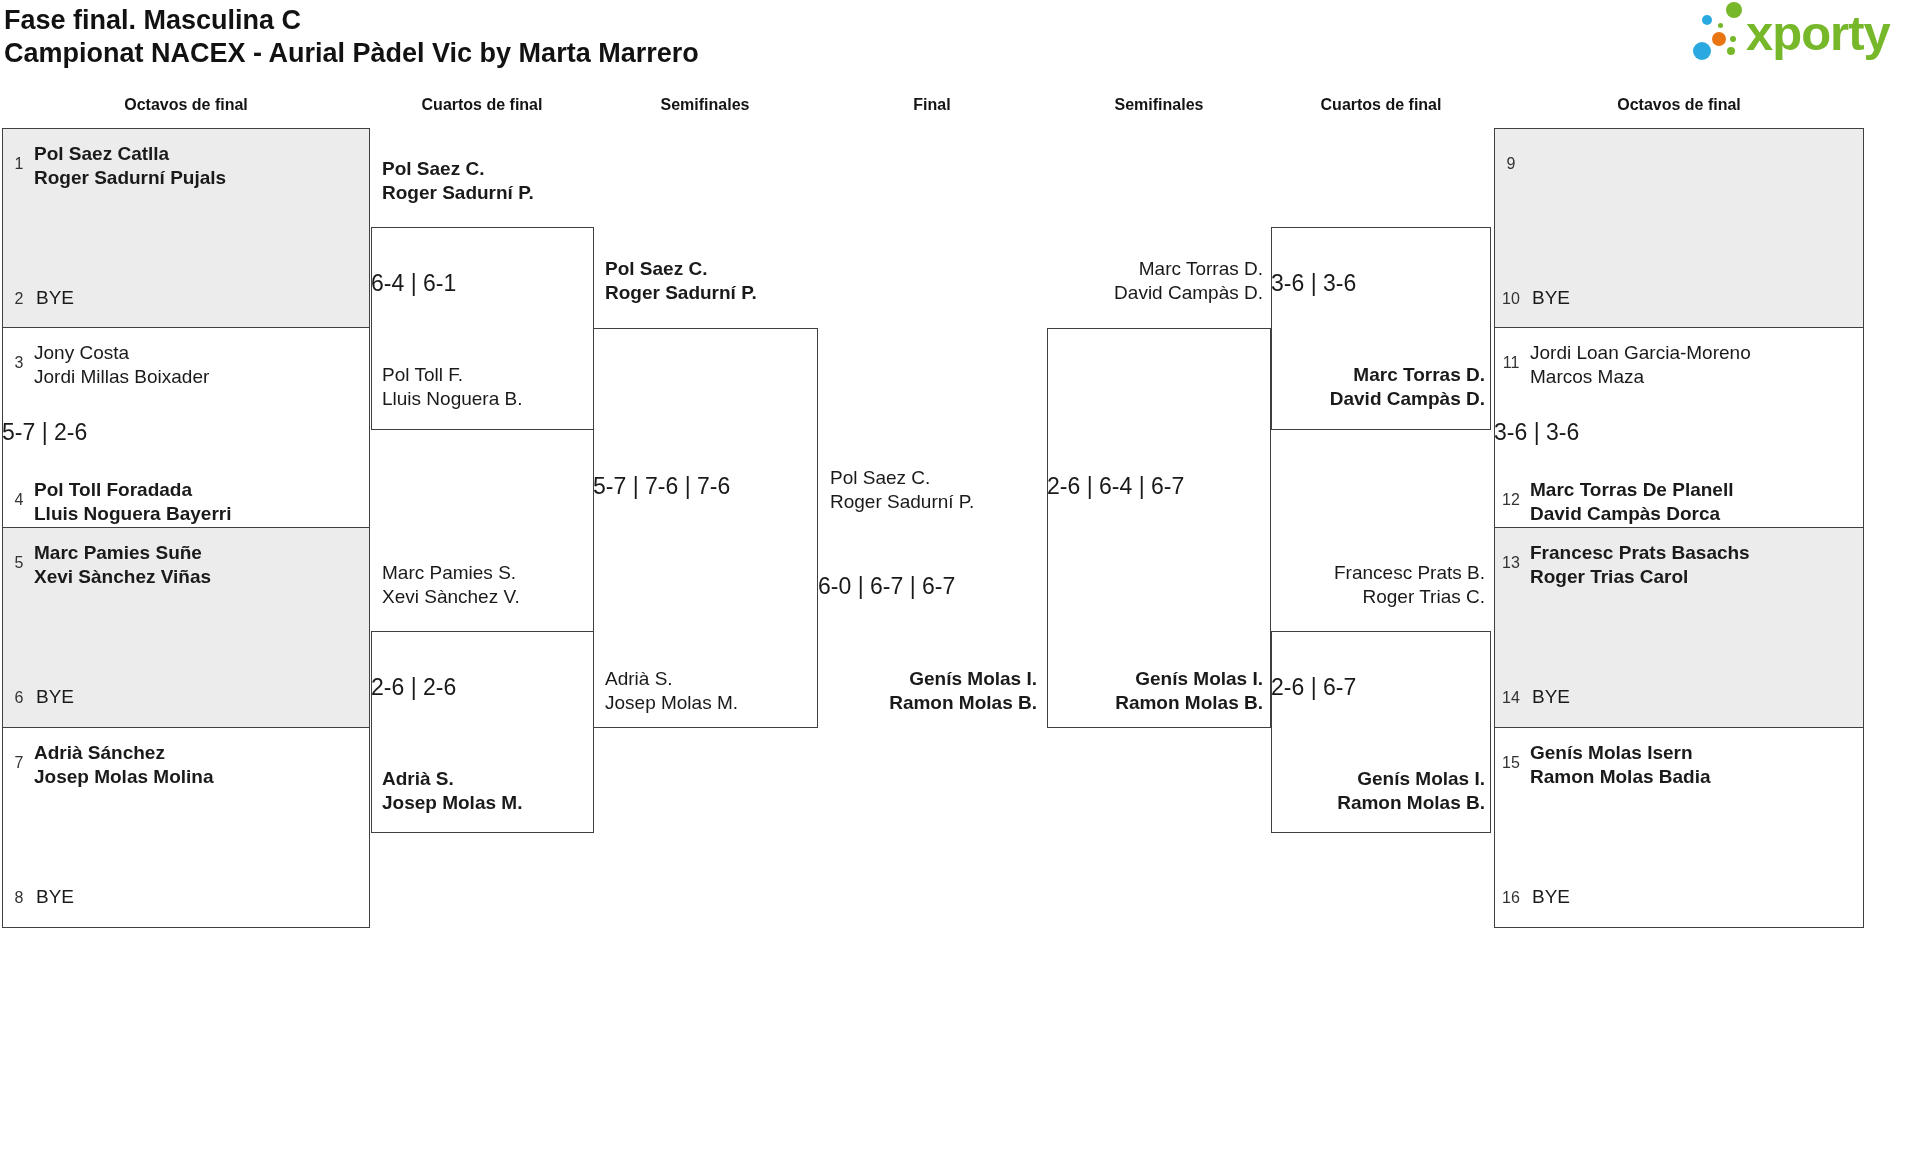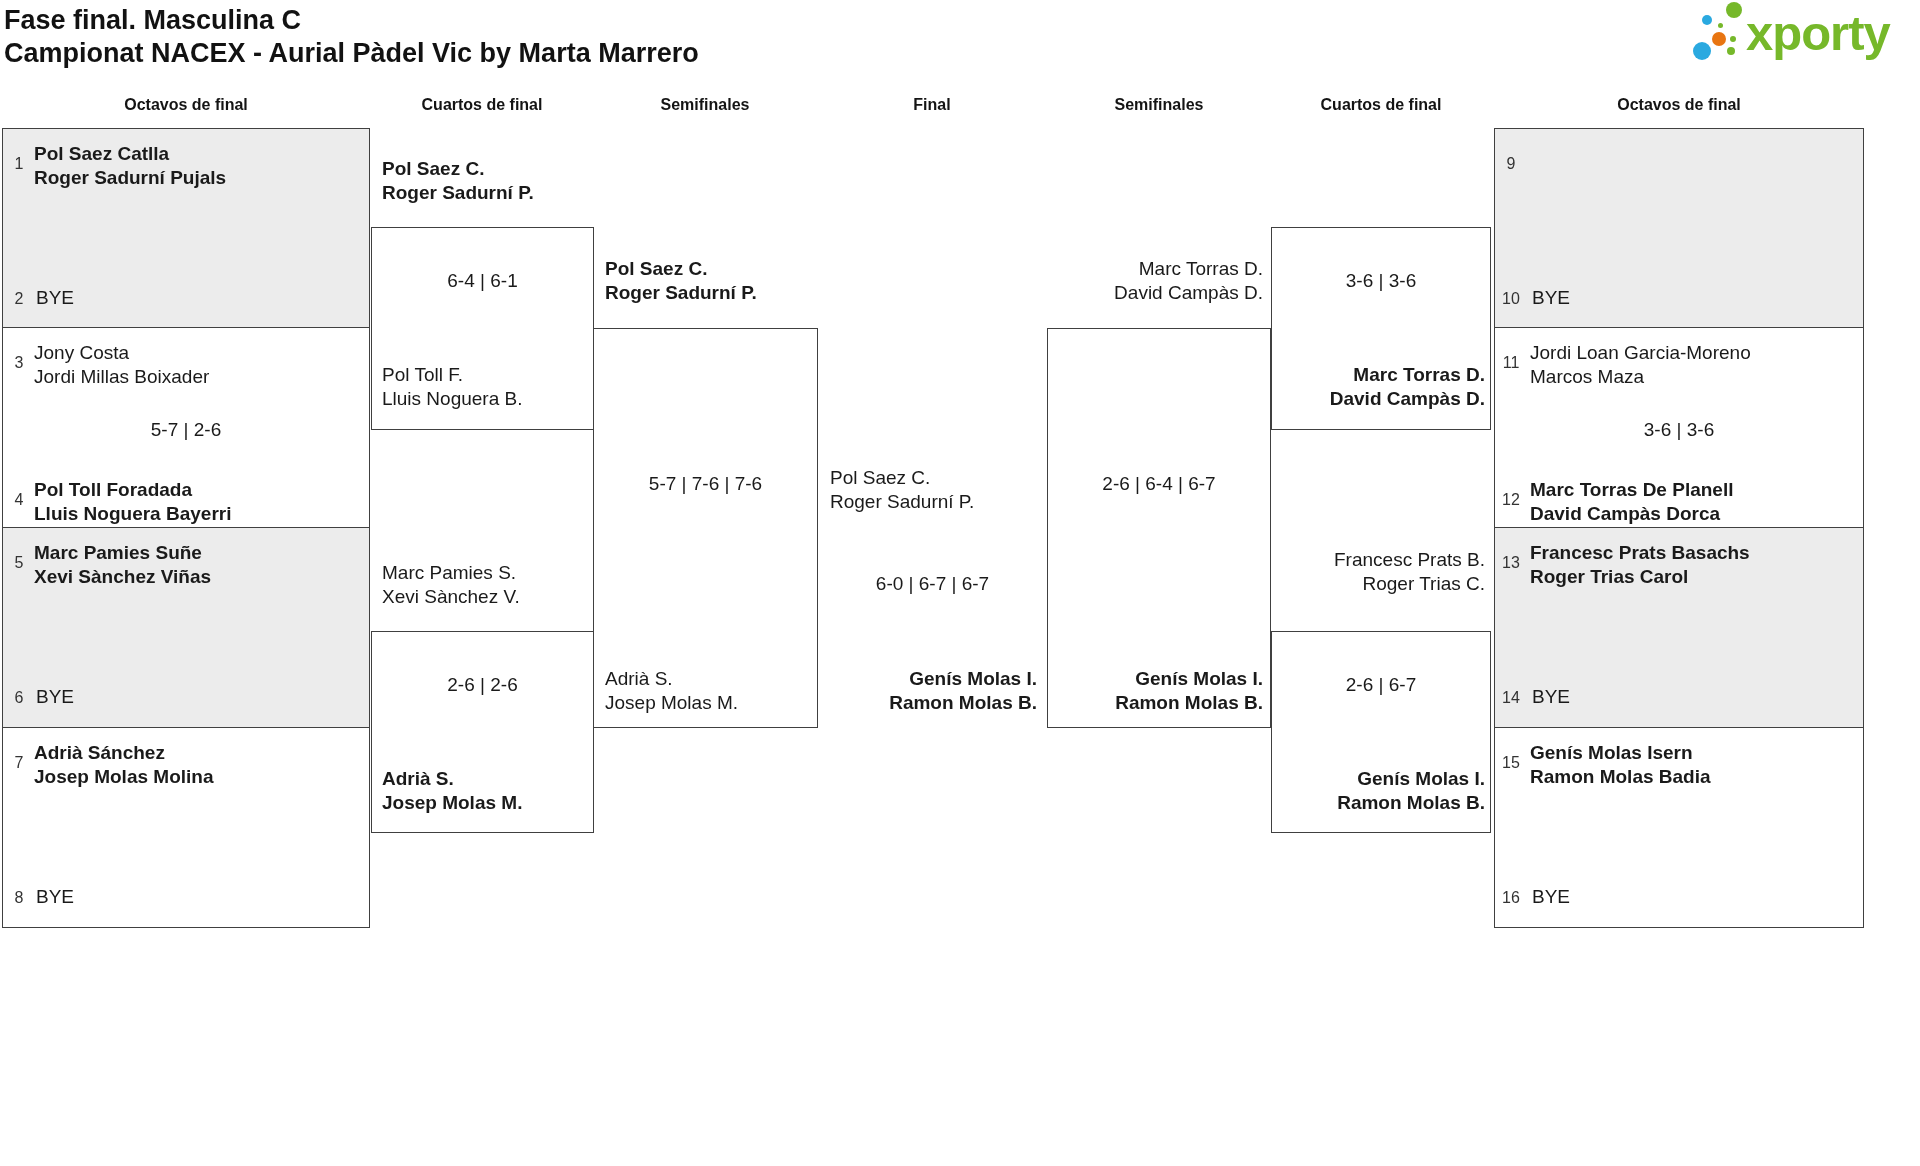--- a/index.html
+++ b/index.html
@@ -10,21 +10,21 @@
 
   .round-header{position:absolute;top:96px;transform:translateX(-50%);font-size:16px;font-weight:700;white-space:nowrap;color:#141414;}
 
   .box{position:absolute;border:1px solid #404040;box-sizing:border-box;background:transparent;}
   .box.shaded{background:#ececec;}
 
   .team{position:absolute;font-size:19px;line-height:24px;white-space:nowrap;color:#1a1a1a;}
   .team.bold{font-weight:700;}
   .team.r{text-align:right;}
   .seed{position:absolute;font-size:16px;line-height:20px;color:#333;width:26px;text-align:center;}
-  .score{position:absolute;font-size:19px;color:#1a1a1a;text-align:center;white-space:nowrap;}
+  .score{position:absolute;font-size:23px;color:#1a1a1a;white-space:nowrap;}
   .bye{position:absolute;font-size:19px;line-height:24px;color:#1a1a1a;}
 
   .logo{position:absolute;left:1688px;top:2px;width:226px;height:66px;}
   .logo .word{position:absolute;left:58px;top:0;font-size:49px;line-height:62px;font-weight:700;letter-spacing:-1px;color:#76b82a;}
   .dot{position:absolute;border-radius:50%;}
 </style>
 </head>
 <body>
 
 <div id="page">
@@ -148,21 +148,21 @@
   </div>
 
   <div class="box" style="left:1271px;top:227px;width:220px;height:203px"></div>
   <div class="score" style="left:1271px;top:270px;width:220px">3-6 | 3-6</div>
   <div class="team bold r" style="left:1271px;top:363px;width:214px">
     <div>Marc Torras D.</div>
     <div>David Campàs D.</div>
   </div>
 
   <div class="box" style="left:1271px;top:631px;width:220px;height:202px"></div>
-  <div class="team r" style="left:1271px;top:548px;width:214px">
+  <div class="team r" style="left:1271px;top:561px;width:214px">
     <div>Francesc Prats B.</div>
     <div>Roger Trias C.</div>
   </div>
   <div class="score" style="left:1271px;top:674px;width:220px">2-6 | 6-7</div>
   <div class="team bold r" style="left:1271px;top:767px;width:214px">
     <div>Genís Molas I.</div>
     <div>Ramon Molas B.</div>
   </div>
 
   <div class="box shaded" style="left:1494px;top:128px;width:370px;height:200px"></div>

